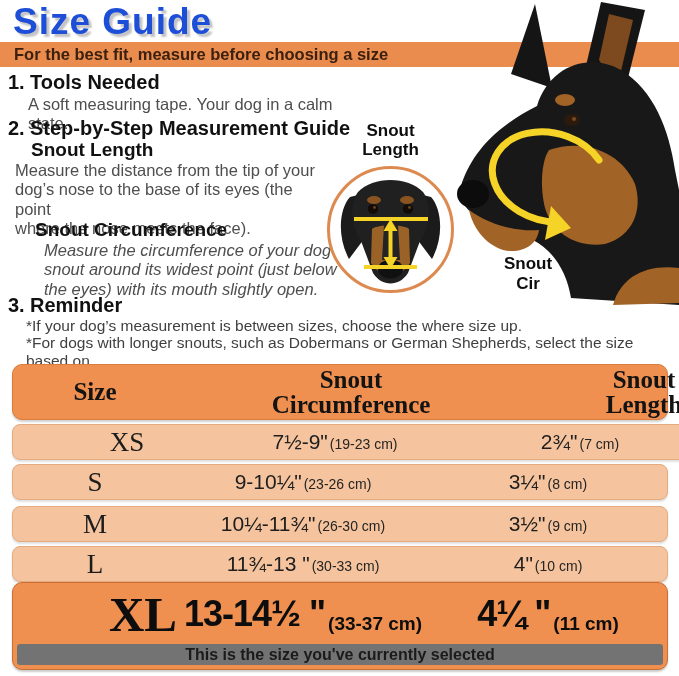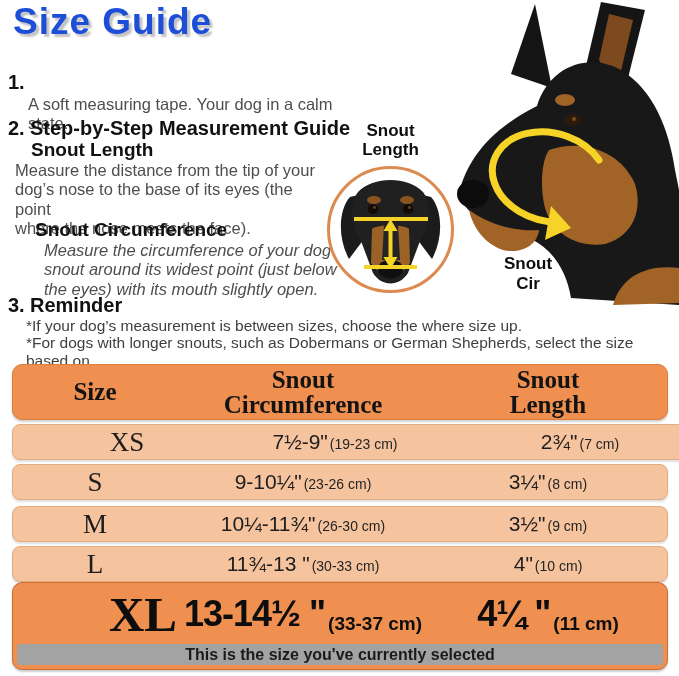--- a/index.html
+++ b/index.html
@@ -80,34 +80,38 @@
     text-align:right;font-family:"Liberation Serif","DejaVu Serif",serif;
     font-weight:bold;font-size:49px;color:#0d0d0d;
   }
   .xlval{text-align:center;font-weight:bold;font-size:36px;color:#0d0d0d;letter-spacing:-1px;}
   .xlval .cm{
     display:inline-block;font-size:19px;letter-spacing:0;
     transform:translateY(4px);margin-left:3px;
   }
   .selbar{
     position:absolute;left:4px;right:4px;bottom:4px;height:21px;
-    background:#a3a3a3;border-radius:3px;text-align:center;
+    background:#737373;border-radius:3px;text-align:center;
     font-size:16px;font-weight:bold;color:#1b1b1b;line-height:21px;
   }
 </style>
 </head>
 <body>
 
 <div class="page">
 
+  <div class="banner">
+    <span>For the best fit, measure before choosing a size</span>
+  </div>
 
   <div class="title">Size Guide</div>
 
   <div class="sechead" style="left:8px;top:71px;">
     <span class="num">1.</span>
+    <span>Tools Needed</span>
   </div>
   <p class="bodytext" style="left:28px;top:95px;width:330px;">A soft measuring tape. Your dog in a calm state.</p>
 
   <div class="sechead" style="left:8px;top:117px;">
     <span class="num">2.</span>
     <span>Step-by-Step Measurement Guide</span>
   </div>
   <div class="subhead" style="left:31px;top:139px;">Snout Length</div>
   <p class="bodytext" style="left:15px;top:161px;width:312px;">Measure the distance from the tip of your
 dog’s nose to the base of its eyes (the point
@@ -161,21 +165,21 @@
     <ellipse cx="123" cy="120" rx="8" ry="6" fill="#2c1a0c"></ellipse>
     <circle cx="125" cy="119" r="2" fill="#7a4a22"></circle>
     <path d="M164,305 C172,276 198,264 230,268 L230,303 Z" fill="#a26327"></path>
     <path d="M150,160 A58,44 15 1 0 110,222" fill="none" stroke="#f6d327" stroke-width="7" stroke-linecap="round"></path>
     <polygon points="96,240 122,228 102,206" fill="#f6d327"></polygon>
   </svg>
   <div class="side-label">Snout
 Cir</div>
 
   <div class="thead">
-    <div class="tgrid" style="height:100%;">
+    <div class="tgrid" style="height:100%;gap:48px;">
       <div class="hcell">Size</div>
       <div class="hcell">Snout
 Circumference</div>
       <div class="hcell">Snout
 Length</div>
     </div>
   </div>
 
   <div class="trow" style="top:424px;padding-left:32px;">
     <div class="tgrid">

